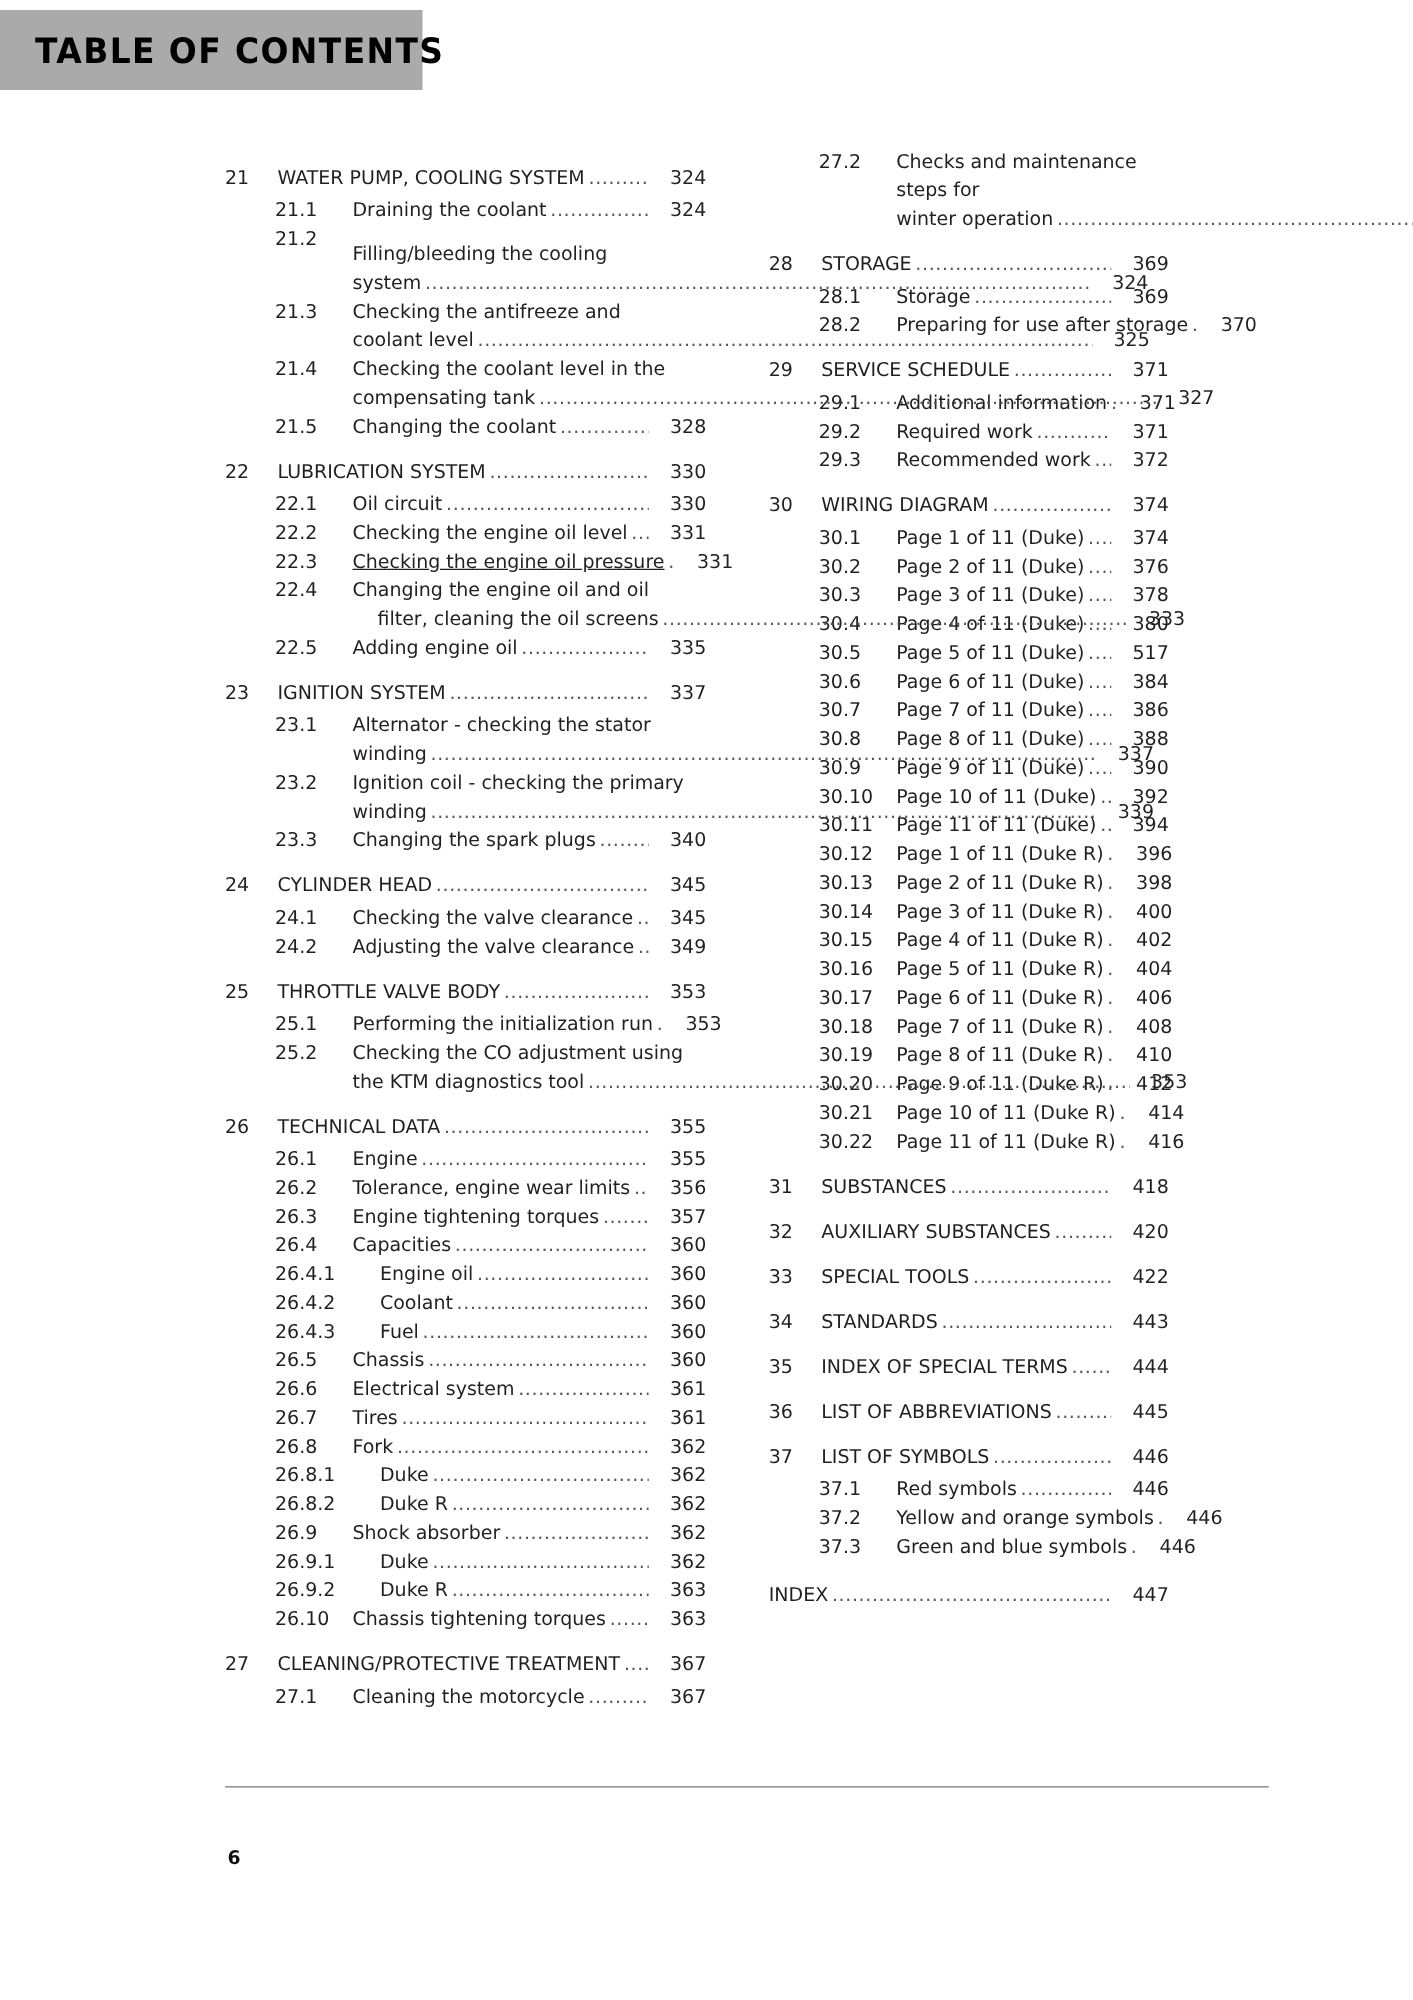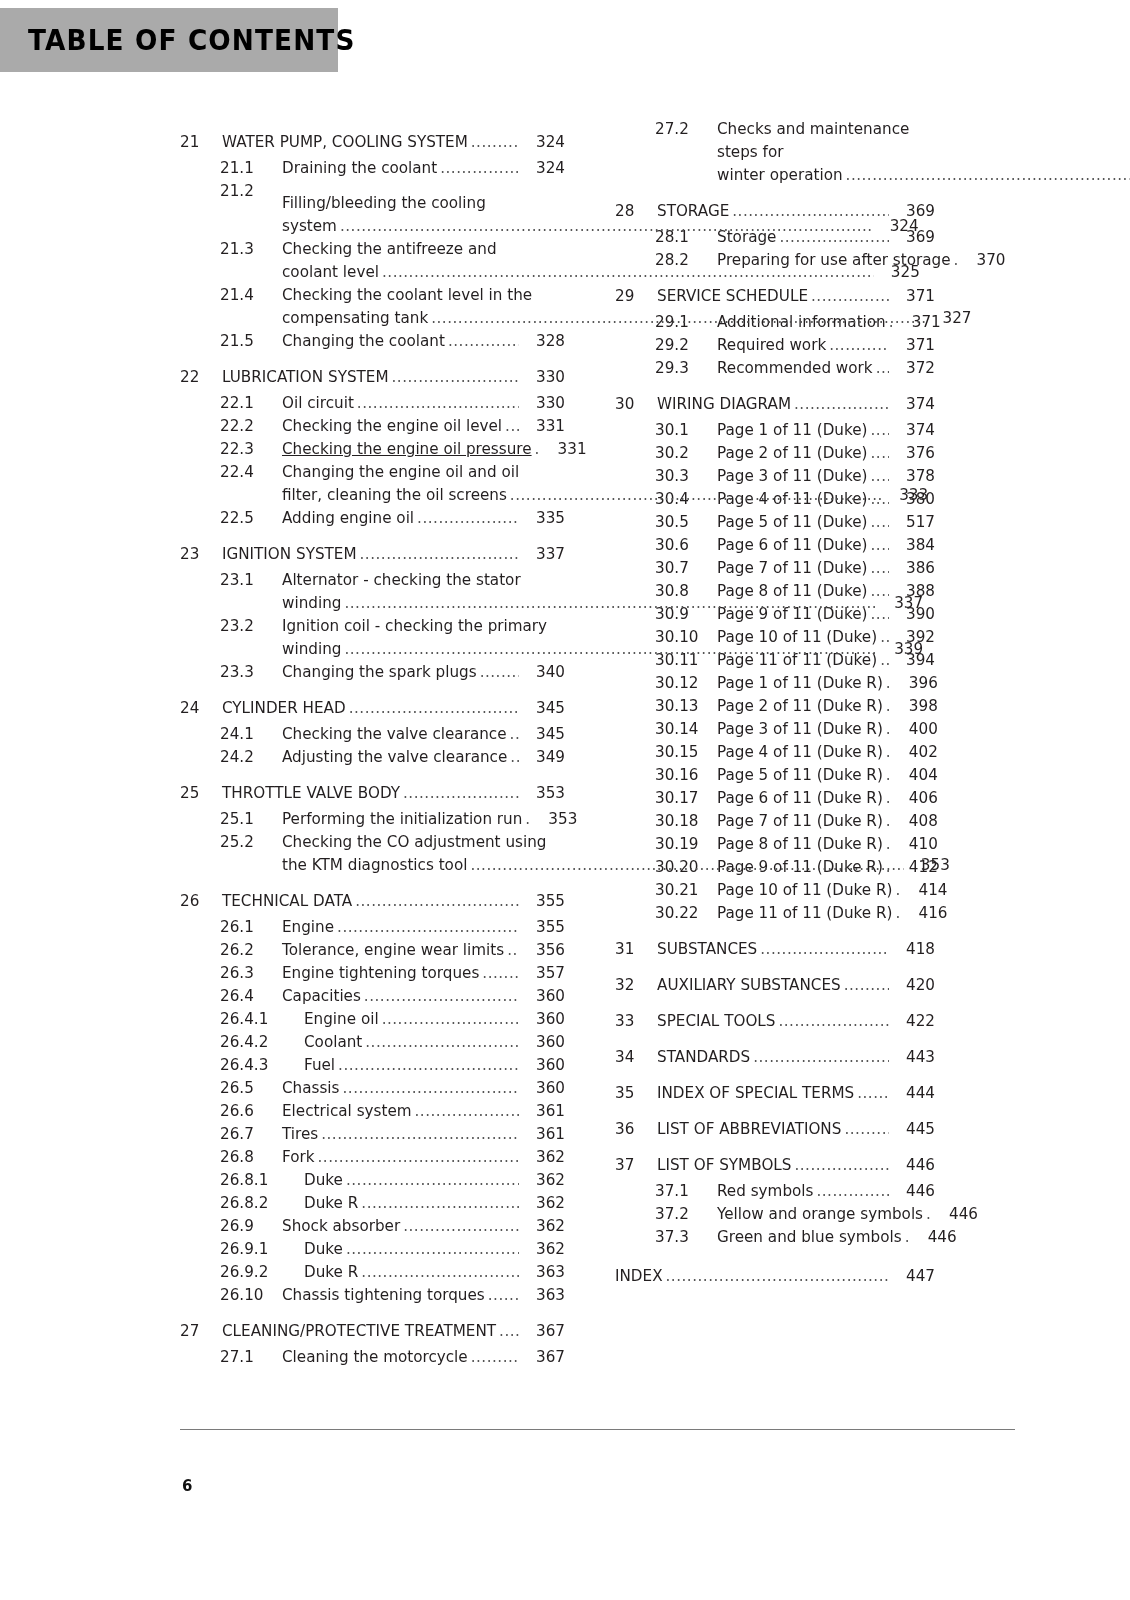--- a/index.html
+++ b/index.html
@@ -249,21 +249,21 @@
           <span class="label" style="flex: 0 0 auto; text-decoration: underline;">Checking the engine oil pressure</span>
           <span class="leader">....................................................................................................</span>
           <span class="page">331</span>
         </span>
       </div>
       <div class="entry lvl2 wrap">
         <span class="num">22.4</span>
         <span class="body">
           <span class="label" style="flex: 0 0 100%;">Changing the engine oil and oil</span>
           <span style="display: flex; flex: 0 0 100%; align-items: flex-end;">
-            <span class="label" style="flex: 0 0 auto;">filter, cleaning the oil screens</span>
+            <span class="label" style="flex: 0 0 auto; margin-left: 20px;">filter, cleaning the oil screens</span>
             <span class="leader">....................................................................................................</span>
             <span class="page">333</span>
           </span>
         </span>
       </div>
       <div class="entry lvl2">
         <span class="num">22.5</span>
         <span class="body">
           <span class="label" style="flex: 0 0 auto;">Adding engine oil</span>
           <span class="leader">....................................................................................................</span>

